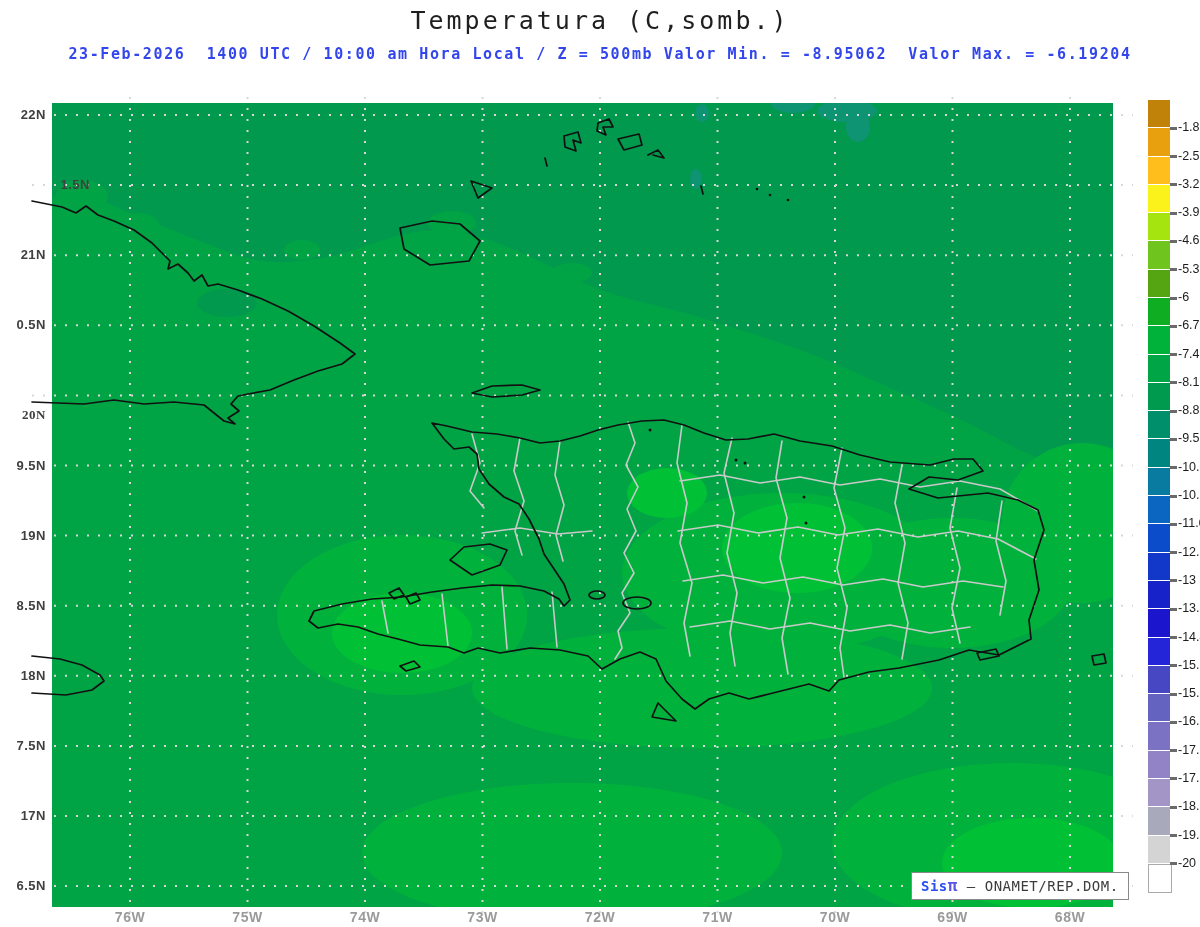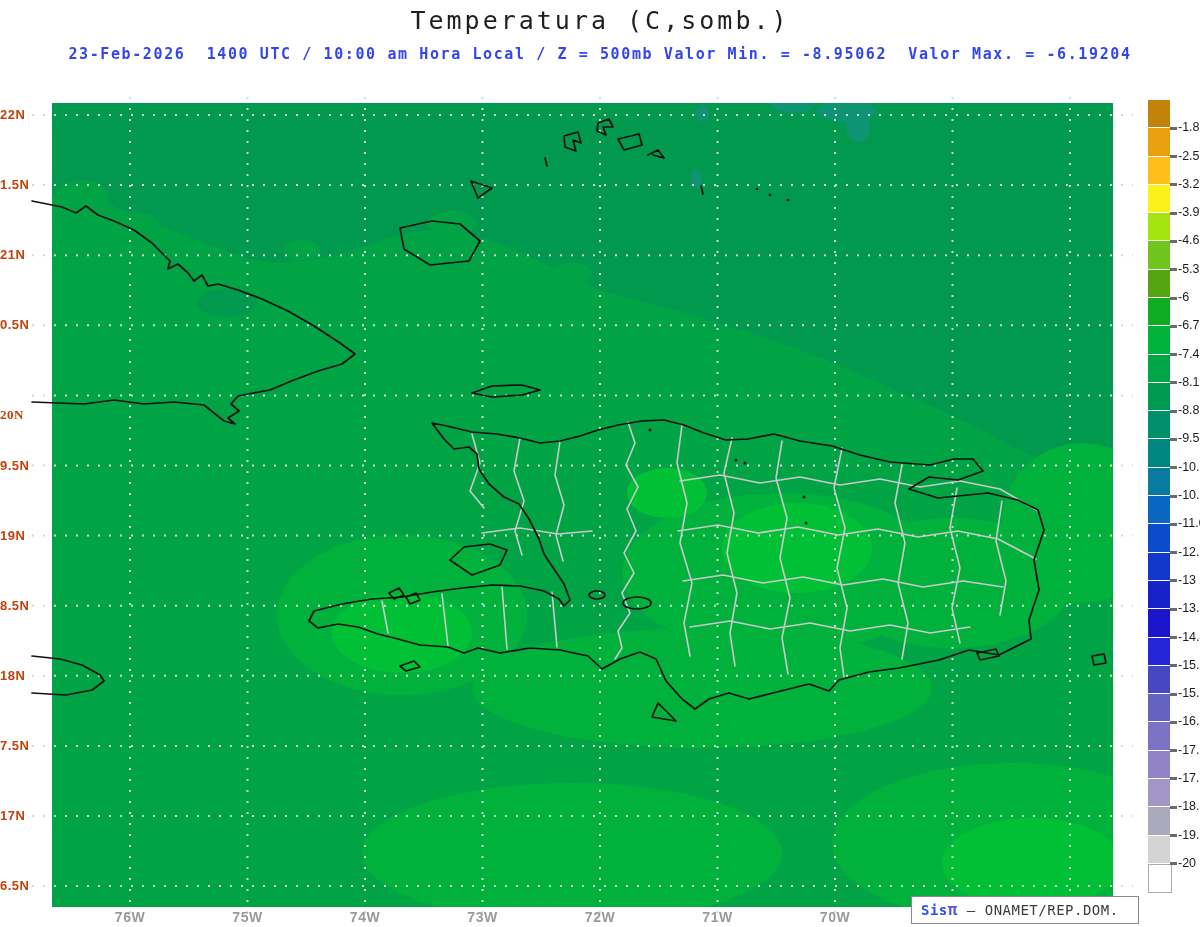--- a/index.html
+++ b/index.html
@@ -5,35 +5,35 @@
   html,body{margin:0;padding:0;background:#ffffff;}
   #stage{position:relative;width:1200px;height:927px;background:#ffffff;overflow:hidden;
          font-family:"DejaVu Sans Mono",monospace;}
   .title{position:absolute;top:6px;left:0;width:1200px;text-align:center;
          font-size:25px;letter-spacing:3px;color:#1f1f1f;white-space:pre;}
   .sub1{position:absolute;top:45px;left:0;width:1200px;text-align:center;
         font-size:15px;letter-spacing:1.6px;font-weight:bold;white-space:pre;}
   .sub2{position:absolute;top:67px;left:0;width:1200px;text-align:center;
         font-size:14px;letter-spacing:1px;font-weight:bold;white-space:pre;}
   #mapsvg{position:absolute;left:52px;top:103px;overflow:visible;}
-  .latlbl{position:absolute;left:0;width:46px;text-align:left;
+  .latlbl{position:absolute;left:0;width:46px;text-align:right;
           font-family:"Liberation Sans",sans-serif;font-size:13px;font-weight:bold;
-          color:#c2410c;letter-spacing:0.5px;}
+          color:#404040;letter-spacing:0.5px;}
   .lonlbl{position:absolute;width:64px;text-align:center;top:909px;
           font-family:"Liberation Sans",sans-serif;font-size:14px;font-weight:bold;
           color:#9a9a9a;letter-spacing:0.5px;}
   #colorbar{position:absolute;left:1148px;top:100px;width:52px;height:800px;}
   .cbseg{position:absolute;left:0;width:22px;}
   .cbseg.last{border:1px solid #aaaaaa;}
   .cbtick{position:absolute;left:22px;width:7px;height:3px;background:#6a6a6a;}
   .cblbl{position:absolute;left:30px;font-family:"Liberation Sans",sans-serif;
          font-size:12.5px;color:#1c1c1c;white-space:nowrap;}
   .credit{position:absolute;left:911px;top:872px;height:21px;background:#ffffff;
-          border:1px solid #8a8a8a;padding:3px 19px 2px 9px;font-size:14px;
-          letter-spacing:0.5px;white-space:pre;color:#3c3c3c;margin-top:24px;}
+          border:1px solid #8a8a8a;padding:3px 9px 2px 9px;font-size:14px;
+          letter-spacing:0.5px;white-space:pre;color:#3c3c3c;}
   .credit .brand{font-weight:bold;}
   .credit .pi{font-weight:bold;font-size:16px;}
 </style>
 </head>
 <body>
 
 <div id="stage">
 
   <div class="title">Temperatura (C,somb.)</div>
   <div class="sub1" style="color: rgb(51, 70, 236);">23-Feb-2026  1400 UTC / 10:00 am Hora Local / Z = 500mb Valor Min. = -8.95062  Valor Max. = -6.19204</div>
@@ -164,21 +164,21 @@
       <circle cx="598" cy="327" r="1.5"></circle>
         <circle cx="684" cy="357" r="1.5"></circle>
         <circle cx="693" cy="360" r="1.5"></circle>
       <circle cx="752" cy="394" r="1.5"></circle>
         <circle cx="754" cy="420" r="1.5"></circle>
     </g>
   </svg>
 
   <div id="labels">
       <div class="latlbl" style="top: 107px;">22N</div>
-      <div class="latlbl" style="top: 177.1px;">1.5N</div>
+      <div class="latlbl" style="top: 177.1px; margin-left: 44px;">1.5N</div>
       <div class="latlbl" style="top: 247.2px;">21N</div>
       <div class="latlbl" style="top: 317.3px;">0.5N</div>
       <div class="latlbl" style="top: 407px; font-family: Liberation Serif, serif;">20N</div>
       <div class="latlbl" style="top: 457.5px;">9.5N</div>
       <div class="latlbl" style="top: 527.6px;">19N</div>
       <div class="latlbl" style="top: 597.7px;">8.5N</div>
       <div class="latlbl" style="top: 667.8px;">18N</div>
       <div class="latlbl" style="top: 737.9px;">7.5N</div>
       <div class="latlbl" style="top: 808px;">17N</div>
       <div class="latlbl" style="top: 878.1px;">6.5N</div>

